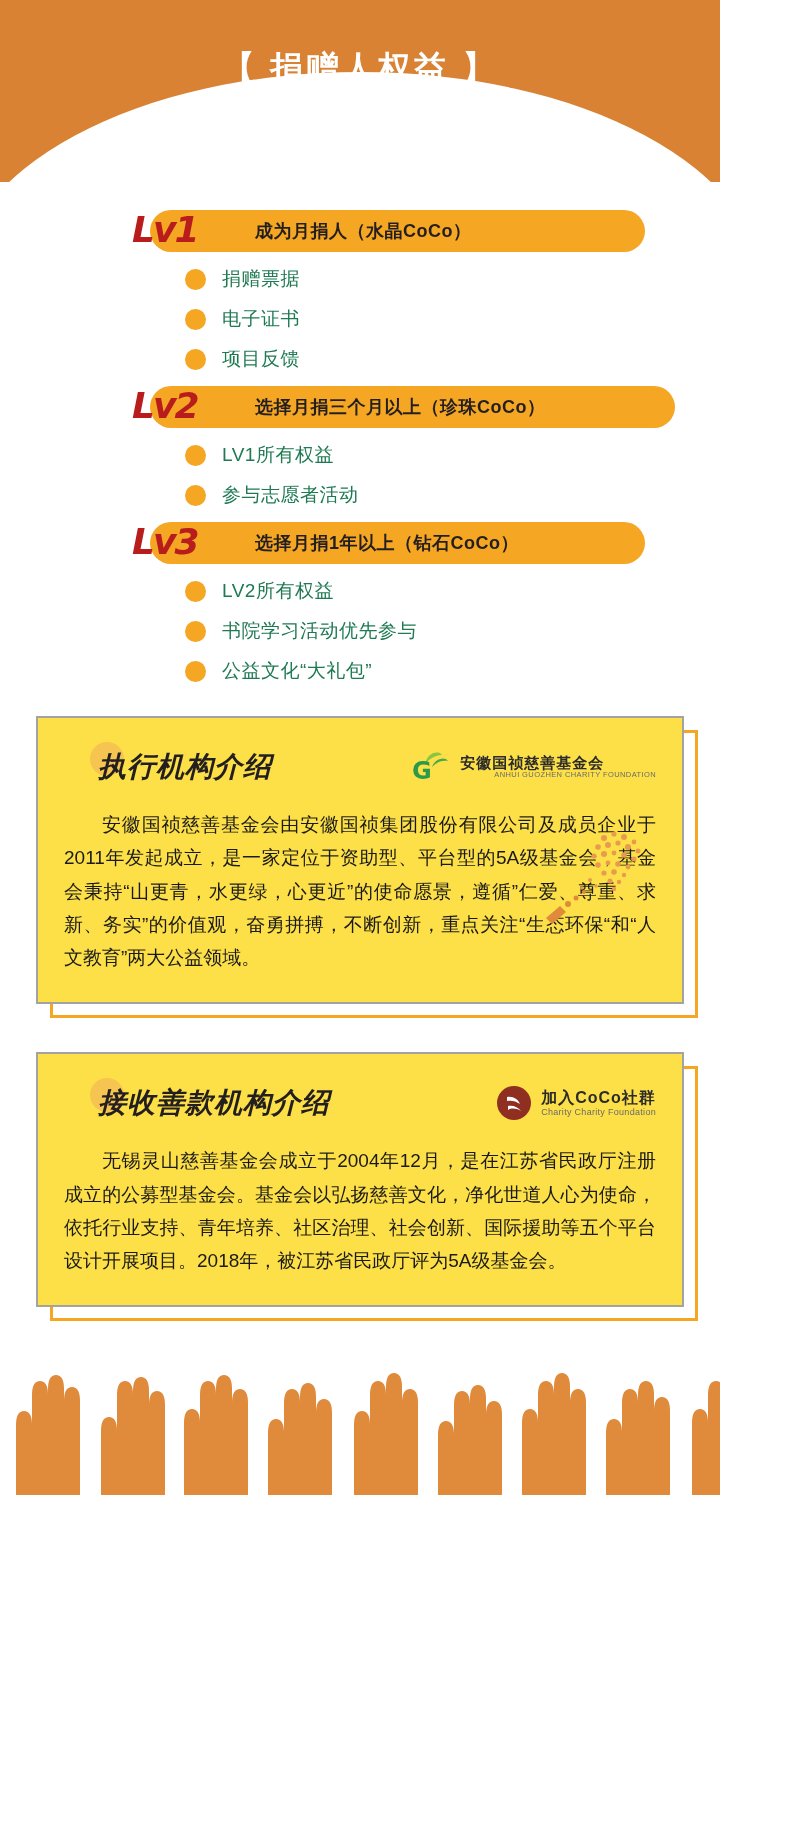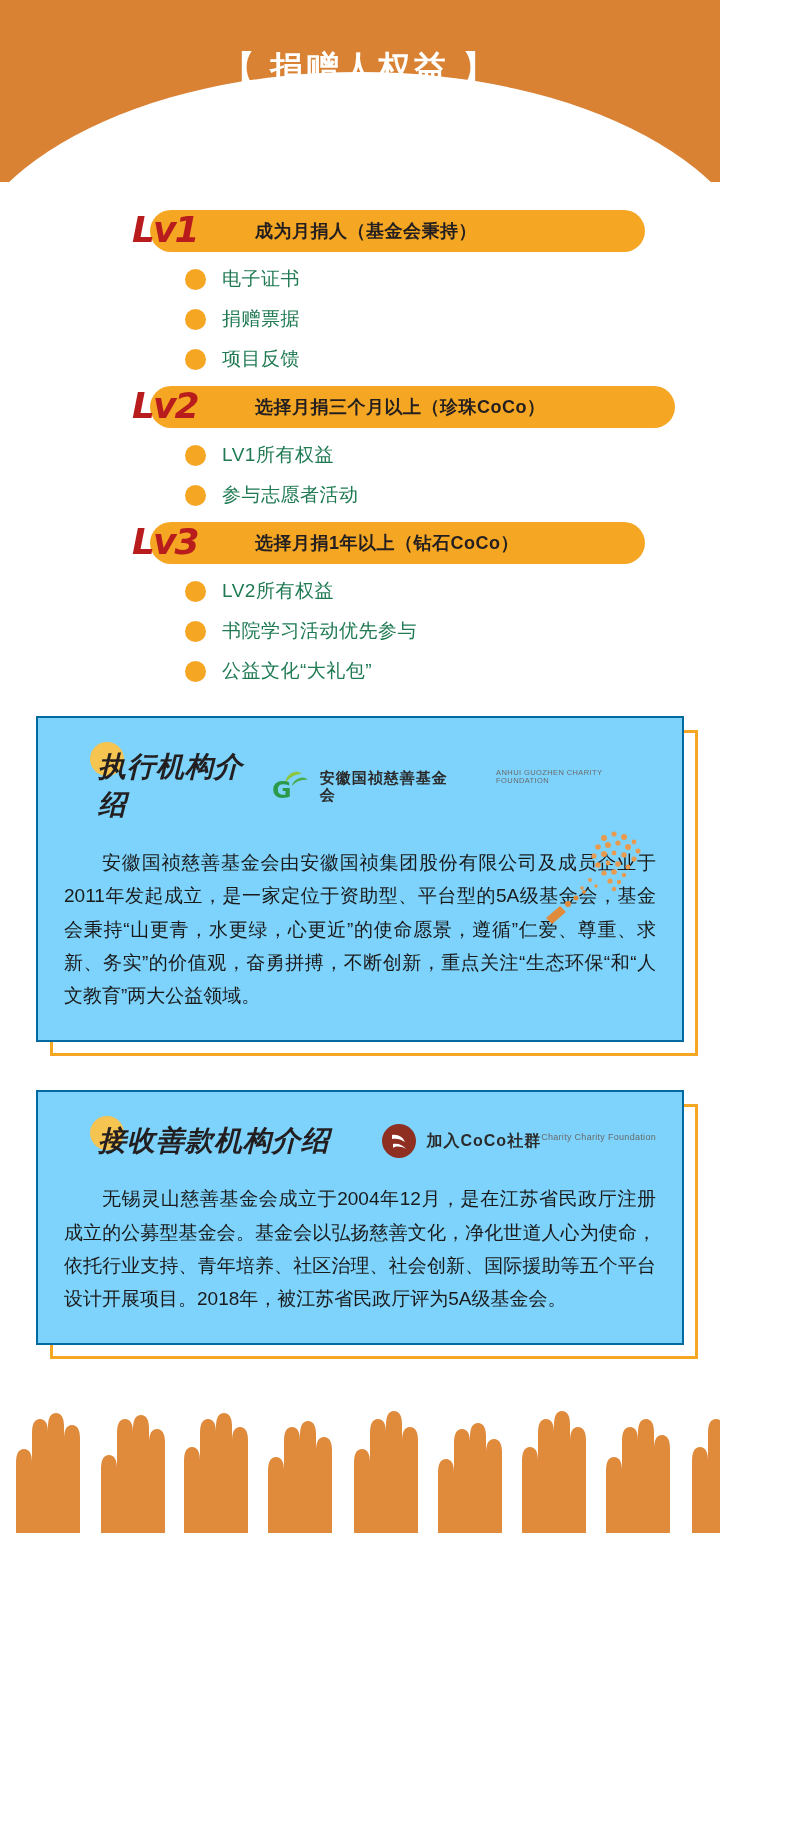--- a/index.html
+++ b/index.html
@@ -151,22 +151,22 @@
     left:14px;
     top:14px;
     right:-14px;
     bottom:-14px;
     border:3px solid #f5a623;
     background:transparent;
     box-sizing:border-box;
   }
   .card{
     position:relative;
-    background:#7dd3fc;
-    border:2px solid #0369a1;
+    background:#fde047;
+    border:2px solid #a3a3a3;
     padding:30px 26px 28px 26px;
     box-sizing:border-box;
     z-index:2;
   }
   .card-head{
     display:flex;
     align-items:center;
     justify-content:space-between;
     margin-bottom:22px;
   }
@@ -196,21 +196,21 @@
     font-style:italic;
     margin-left:18px;
   }
   .logo{
     display:flex;
     align-items:center;
     gap:8px;
   }
   .logo-text{
     display:flex;
-    flex-direction:row;
+    flex-direction:column;
     line-height:1.15;
     justify-content:space-between;
   }
   .logo-cn{ font-size:15px; color:#2b2b2b; letter-spacing:1px; font-weight:bold;}
   .logo-en{ font-size:7.5px; color:#6a6a6a; letter-spacing:0.4px;margin-left:34px;}
   .logo-cn2{ font-size:16px; color:#2b2b2b; letter-spacing:1px; font-weight:bold;}
   .logo-en2{ font-size:9px; color:#6a6a6a; letter-spacing:0.3px;}
   .card-body{
     font-size:19px;
     line-height:1.75;
@@ -238,32 +238,32 @@
       <div class="header-title">【 捐赠人权益 】</div>
     </div>
     <div class="header-curve"></div>
   </div>
 
   <div class="levels">
 
     <div class="level-block">
       <div class="level-bar-wrap">
         <div class="level-bar">
-          <span class="level-bar-label">成为月捐人（基金会秉持）</span>
+          <span class="level-bar-label">成为月捐人（水晶CoCo）</span>
         </div>
         <div class="level-tag">Lv1</div>
       </div>
       <ul class="level-items">
         <li>
           <span class="bullet"></span>
+          <span class="item-text">捐赠票据</span>
+        </li>
+        <li>
+          <span class="bullet"></span>
           <span class="item-text">电子证书</span>
-        </li>
-        <li>
-          <span class="bullet"></span>
-          <span class="item-text">捐赠票据</span>
         </li>
         <li>
           <span class="bullet"></span>
           <span class="item-text">项目反馈</span>
         </li>
       </ul>
     </div>
 
     <div class="level-block">
       <div class="level-bar-wrap">

